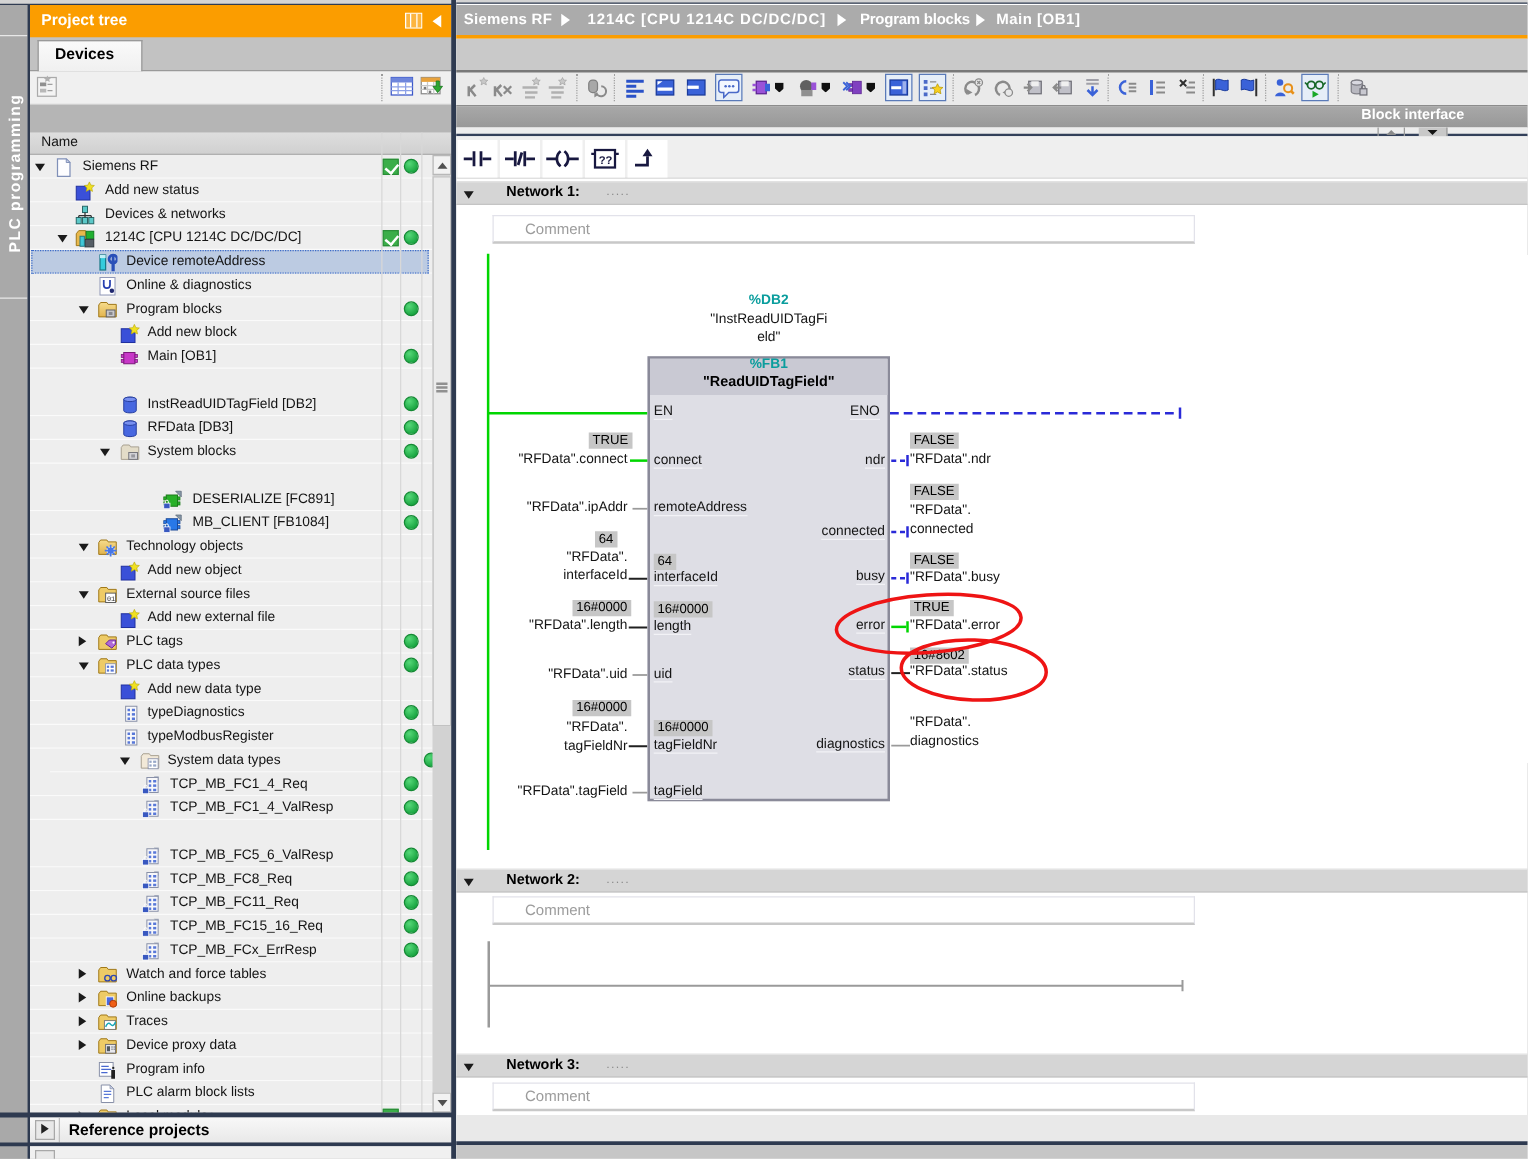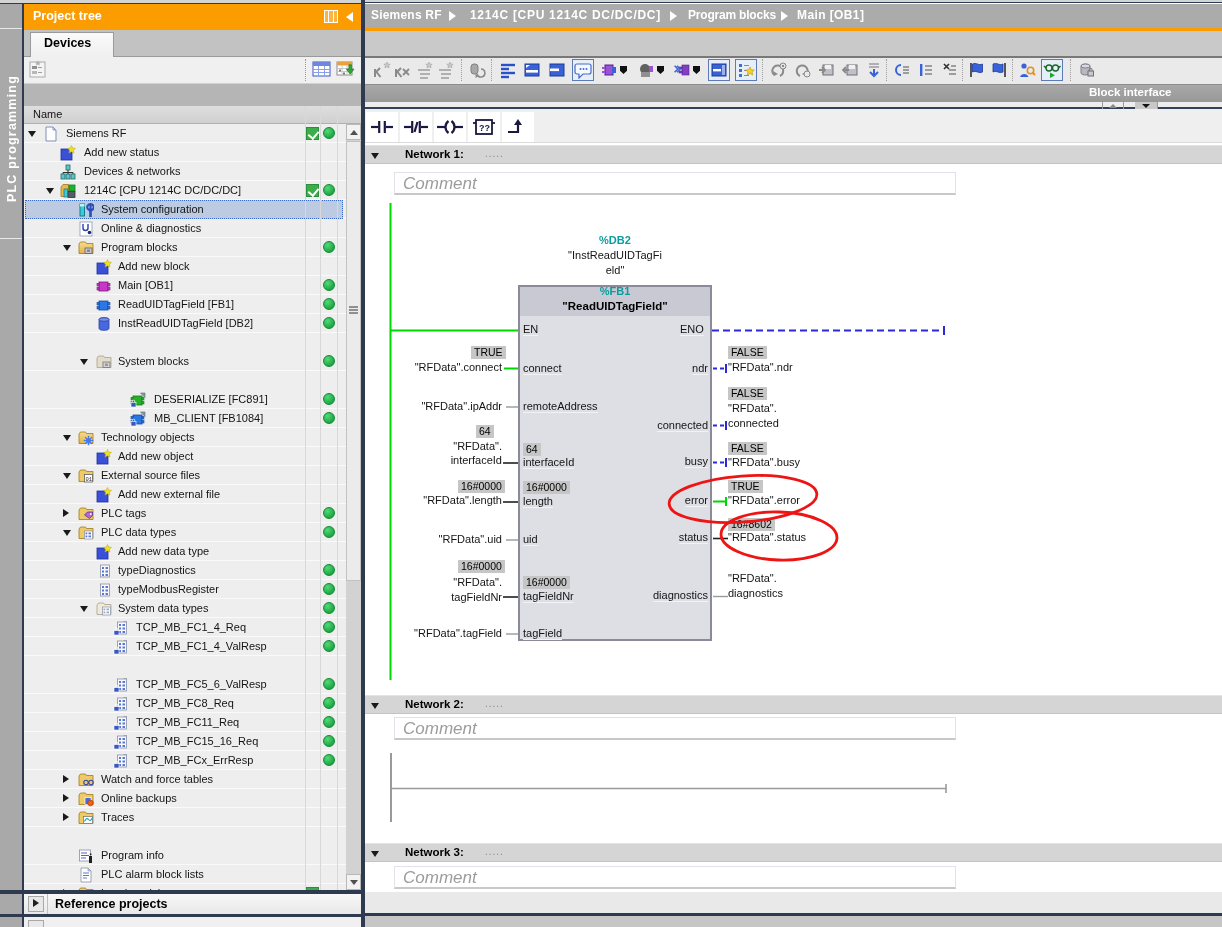--- a/index.html
+++ b/index.html
@@ -11,21 +11,21 @@
 .ticon{position:absolute;top:1.5px;}
 .dot{position:absolute;left:299px;top:3px;width:12px;height:12px;border-radius:50%;background:radial-gradient(circle at 35% 30%,#55D878,#1DA844 70%);border:1px solid #148A34;}
 .chk{position:absolute;left:282px;top:3px;width:13px;height:13px;background:#3BAE49;border:1px solid #2B8E38;}
 .chk::after{content:"";position:absolute;left:2.5px;top:1px;width:5px;height:8px;border:solid #fff;border-width:0 2.2px 2.2px 0;transform:rotate(40deg);}
 .vbox{position:absolute;background:#C6C6C6;color:#000;font-size:10.5px;padding:0 3px;height:13px;line-height:13px;white-space:nowrap;}
 .op{position:absolute;font-size:11px;color:#141414;white-space:nowrap;}
 .pinl{position:absolute;font-size:11px;color:#141414;white-space:nowrap;border-bottom:1px solid #F2F2F6;}
 .nethdr{position:absolute;left:365px;width:857px;height:19px;background:#D5D5D5;border-top:1px solid #E4E4E4;border-bottom:1px solid #C4C4C4;}
 .nettitle{position:absolute;left:40px;top:2px;font-size:11.5px;font-weight:bold;color:#000;}
 .netdots{position:absolute;left:120px;top:2px;font-size:10px;color:#8A8A8A;letter-spacing:1px;}
-.comment{position:absolute;background:#FFFFFF;border:1px solid #E2E2EA;border-bottom:2px solid #C8C8C8;color:#9C9C9C;font-size:17px;padding-left:8px;font-style:italic;}
+.comment{position:absolute;background:#FFFFFF;border:1px solid #E2E2EA;border-bottom:2px solid #C8C8C8;color:#9C9C9C;font-size:12px;padding-left:25px;}
 </style></head>
 <body>
 
 <div class="abs" style="left:0;top:0;width:1222px;height:4px;background:#D4D4D4;border-bottom:1px solid #303C52;"></div>
 <div class="abs" style="left:0;top:4px;width:22px;height:923px;background:#A9A9A9;"></div>
 <div class="abs" style="left:0;top:28px;width:22px;height:1px;background:#E8E8E8;"></div>
 <div class="abs" style="left:0;top:238px;width:22px;height:1px;background:#E8E8E8;"></div>
 <div class="abs" style="left:5px;top:202px;transform:rotate(-90deg);transform-origin:0 0;font-size:12.5px;font-weight:bold;letter-spacing:1.2px;color:#FFFFFF;white-space:nowrap;">PLC programming</div>
 <div class="abs" style="left:22px;top:4px;width:2px;height:923px;background:#2E3A50;"></div>
 <div class="abs" style="left:24px;top:4px;width:337px;height:886px;background:#BFBFBF;"></div>
@@ -131,21 +131,21 @@
       <span class="dot"></span>
     </div>
 <div class="row" style="left:0;top:76px;width:322px;">
       <div style="position:absolute;left:1px;top:0;width:318px;height:19px;background:#BCCBE2;outline:1px dotted #3A6AC8;outline-offset:-1px;"></div>
       <span class="ticon" style="left:54px"><svg width="16" height="16" viewBox="0 0 16 16">
           <rect x="2" y="2" width="4.5" height="12" fill="#35CCDC" stroke="#1A7A88" stroke-width="1"></rect>
           <rect x="2" y="2" width="4.5" height="2.5" fill="#BFF0F6"></rect>
           <path d="M12.5 2 a3.2 3.2 0 1 0 .01 0 M12.5 2 v4" fill="none" stroke="#2A50B8" stroke-width="2.2"></path>
           <rect x="11.2" y="6" width="2.6" height="9" fill="#2A50B8"></rect>
         </svg></span>
-      <span class="lbl" style="left:77px">System configuration</span>
+      <span class="lbl" style="left:77px">Device remoteAddress</span>
     </div>
 <div class="row" style="left:0;top:95px;width:322px;">
       <span class="ticon" style="left:54px"><svg width="16" height="16" viewBox="0 0 16 16">
           <rect x="2" y="1" width="12" height="14" fill="#FFF" stroke="#9098B8" stroke-width="0.8"></rect>
           <path d="M5 3 v4 a2.5 2.5 0 0 0 5 0 v-4" fill="none" stroke="#2840B0" stroke-width="1.4"></path>
           <circle cx="11.5" cy="11.5" r="1.8" fill="#202870"></circle>
         </svg></span>
       <span class="lbl" style="left:77px">Online &amp; diagnostics</span>
     </div>
 <div class="row" style="left:0;top:114px;width:322px;">
@@ -177,39 +177,34 @@
           <g fill="#C838C8" stroke="#7A1A7A" stroke-width="0.6">
             <rect x="1" y="5.5" width="2" height="2.5"></rect>
             <rect x="1" y="9.5" width="2" height="2.5"></rect>
             <rect x="12" y="5.5" width="2" height="2.5"></rect>
             <rect x="12" y="9.5" width="2" height="2.5"></rect>
           </g>
         </svg></span>
       <span class="lbl" style="left:94px">Main [OB1]</span>
       <span class="dot"></span>
     </div>
-<div class="row" style="left:0;top:171px;width:322px;">
-      <span class="ticon" style="left:72px"><svg width="16" height="16" viewBox="0 0 16 16">
-          <rect x="3" y="4" width="9" height="9" fill="#2878E8" stroke="#1A4898" stroke-width="0.8"></rect>
-          <g fill="#2878E8" stroke="#1A4898" stroke-width="0.6">
-            <rect x="1" y="5.5" width="2" height="2.5"></rect>
-            <rect x="1" y="9.5" width="2" height="2.5"></rect>
-            <rect x="12" y="5.5" width="2" height="2.5"></rect>
-            <rect x="12" y="9.5" width="2" height="2.5"></rect>
-          </g>
-        </svg></span>
-      <span class="lbl" style="left:94px">ReadUIDTagField [FB1]</span>
-      <span class="dot"></span>
-    </div>
 <div class="row" style="left:0;top:190px;width:322px;">
       <span class="ticon" style="left:72px"><svg width="16" height="16" viewBox="0 0 16 16">
           <path d="M3 3.5 a5 1.8 0 0 1 10 0 v9 a5 1.8 0 0 1 -10 0 z" fill="#4868E0" stroke="#2840A0" stroke-width="0.8"></path>
           <ellipse cx="8" cy="3.5" rx="5" ry="1.8" fill="#7890F0" stroke="#2840A0" stroke-width="0.8"></ellipse>
         </svg></span>
       <span class="lbl" style="left:94px">InstReadUIDTagField [DB2]</span>
+      <span class="dot"></span>
+    </div>
+<div class="row" style="left:0;top:209px;width:322px;">
+      <span class="ticon" style="left:72px"><svg width="16" height="16" viewBox="0 0 16 16">
+          <path d="M3 3.5 a5 1.8 0 0 1 10 0 v9 a5 1.8 0 0 1 -10 0 z" fill="#4868E0" stroke="#2840A0" stroke-width="0.8"></path>
+          <ellipse cx="8" cy="3.5" rx="5" ry="1.8" fill="#7890F0" stroke="#2840A0" stroke-width="0.8"></ellipse>
+        </svg></span>
+      <span class="lbl" style="left:94px">RFData [DB3]</span>
       <span class="dot"></span>
     </div>
 <div class="row" style="left:0;top:228px;width:322px;">
       <span class="arr" style="left:56px"></span>
       <span class="ticon" style="left:72px"><svg width="16" height="16" viewBox="0 0 16 16">
           <path d="M1 4 l1.5-2 h5 l1 1.5 h6.5 v10 h-14z" fill="#E3DCC8" stroke="#A8A090" stroke-width="0.8"></path>
           <rect x="7" y="8" width="7" height="5.5" fill="#D2D2D6" stroke="#76767C" stroke-width="0.8"></rect>
           <rect x="9" y="9.5" width="3" height="2.5" fill="#98989E"></rect>
         </svg></span>
       <span class="lbl" style="left:94px">System blocks</span>
@@ -346,21 +341,21 @@
             <rect x="9.5" y="4" width="2.5" height="2"></rect>
             <rect x="6" y="7.5" width="2" height="2"></rect>
             <rect x="9.5" y="7.5" width="2.5" height="2"></rect>
             <rect x="6" y="11" width="2" height="2"></rect>
             <rect x="9.5" y="11" width="2.5" height="2"></rect>
           </g>
         </svg></span>
       <span class="lbl" style="left:94px">typeModbusRegister</span>
       <span class="dot"></span>
     </div>
-<div class="row" style="left:0;top:475px;width:384px;">
+<div class="row" style="left:16px;top:475px;width:384px;">
       <span class="arr" style="left:56px"></span>
       <span class="ticon" style="left:72px"><svg width="16" height="16" viewBox="0 0 16 16">
           <path d="M1 4 l1.5-2 h5 l1 1.5 h6.5 v10 h-14z" fill="#F2E9D8" stroke="#A8A090" stroke-width="0.8"></path>
           <rect x="6.5" y="6" width="8" height="8" fill="#FFF" stroke="#8890A8" stroke-width="0.7"></rect>
           <g fill="#98A8C8">
             <rect x="7.5" y="7.5" width="1.8" height="1.8"></rect>
             <rect x="10.5" y="7.5" width="2.5" height="1.8"></rect>
             <rect x="7.5" y="10.5" width="1.8" height="1.8"></rect>
             <rect x="10.5" y="10.5" width="2.5" height="1.8"></rect>
           </g>
@@ -516,20 +511,35 @@
       <span class="lbl" style="left:77px">Online backups</span>
     </div>
 <div class="row" style="left:0;top:684px;width:322px;">
       <span class="arrR" style="left:39px"></span>
       <span class="ticon" style="left:54px"><svg width="16" height="16" viewBox="0 0 16 16">
           <path d="M1 4 l1.5-2 h5 l1 1.5 h6.5 v10 h-14z" fill="#EECB66" stroke="#A07818" stroke-width="0.8"></path>
           <rect x="5.5" y="6.5" width="9" height="7" fill="#FFF" stroke="#707070" stroke-width="0.7"></rect>
           <path d="M6.5 11.5 q2-4.5 4-2 t4-2" fill="none" stroke="#18A8B8" stroke-width="1.2"></path>
         </svg></span>
       <span class="lbl" style="left:77px">Traces</span>
+    </div>
+<div class="row" style="left:0;top:703px;width:322px;">
+      <span class="arrR" style="left:39px"></span>
+      <span class="ticon" style="left:54px"><svg width="16" height="16" viewBox="0 0 16 16">
+          <path d="M1 4 l1.5-2 h5 l1 1.5 h6.5 v10 h-14z" fill="#EECB66" stroke="#A07818" stroke-width="0.8"></path>
+          <rect x="6.5" y="6.5" width="8" height="7" fill="#E8E8EC" stroke="#606068" stroke-width="0.7"></rect>
+          <rect x="7.5" y="8" width="2.5" height="4" fill="#50585E"></rect>
+          <g fill="#9098A0">
+            <rect x="11" y="8" width="1.2" height="1.2"></rect>
+            <rect x="12.8" y="8" width="1.2" height="1.2"></rect>
+            <rect x="11" y="9.8" width="1.2" height="1.2"></rect>
+            <rect x="12.8" y="9.8" width="1.2" height="1.2"></rect>
+          </g>
+        </svg></span>
+      <span class="lbl" style="left:77px">Device proxy data</span>
     </div>
 <div class="row" style="left:0;top:722px;width:322px;">
       <span class="ticon" style="left:54px"><svg width="16" height="16" viewBox="0 0 16 16">
           <rect x="1.5" y="2" width="11" height="11" fill="#FFF" stroke="#8890A8" stroke-width="0.8"></rect>
           <g stroke="#4868D0" stroke-width="1">
             <line x1="3" y1="5" x2="9" y2="5"></line>
             <line x1="3" y1="7.5" x2="11" y2="7.5"></line>
             <line x1="3" y1="10" x2="8" y2="10"></line>
           </g>
           <rect x="11" y="8" width="3" height="7" fill="#202020"></rect>

